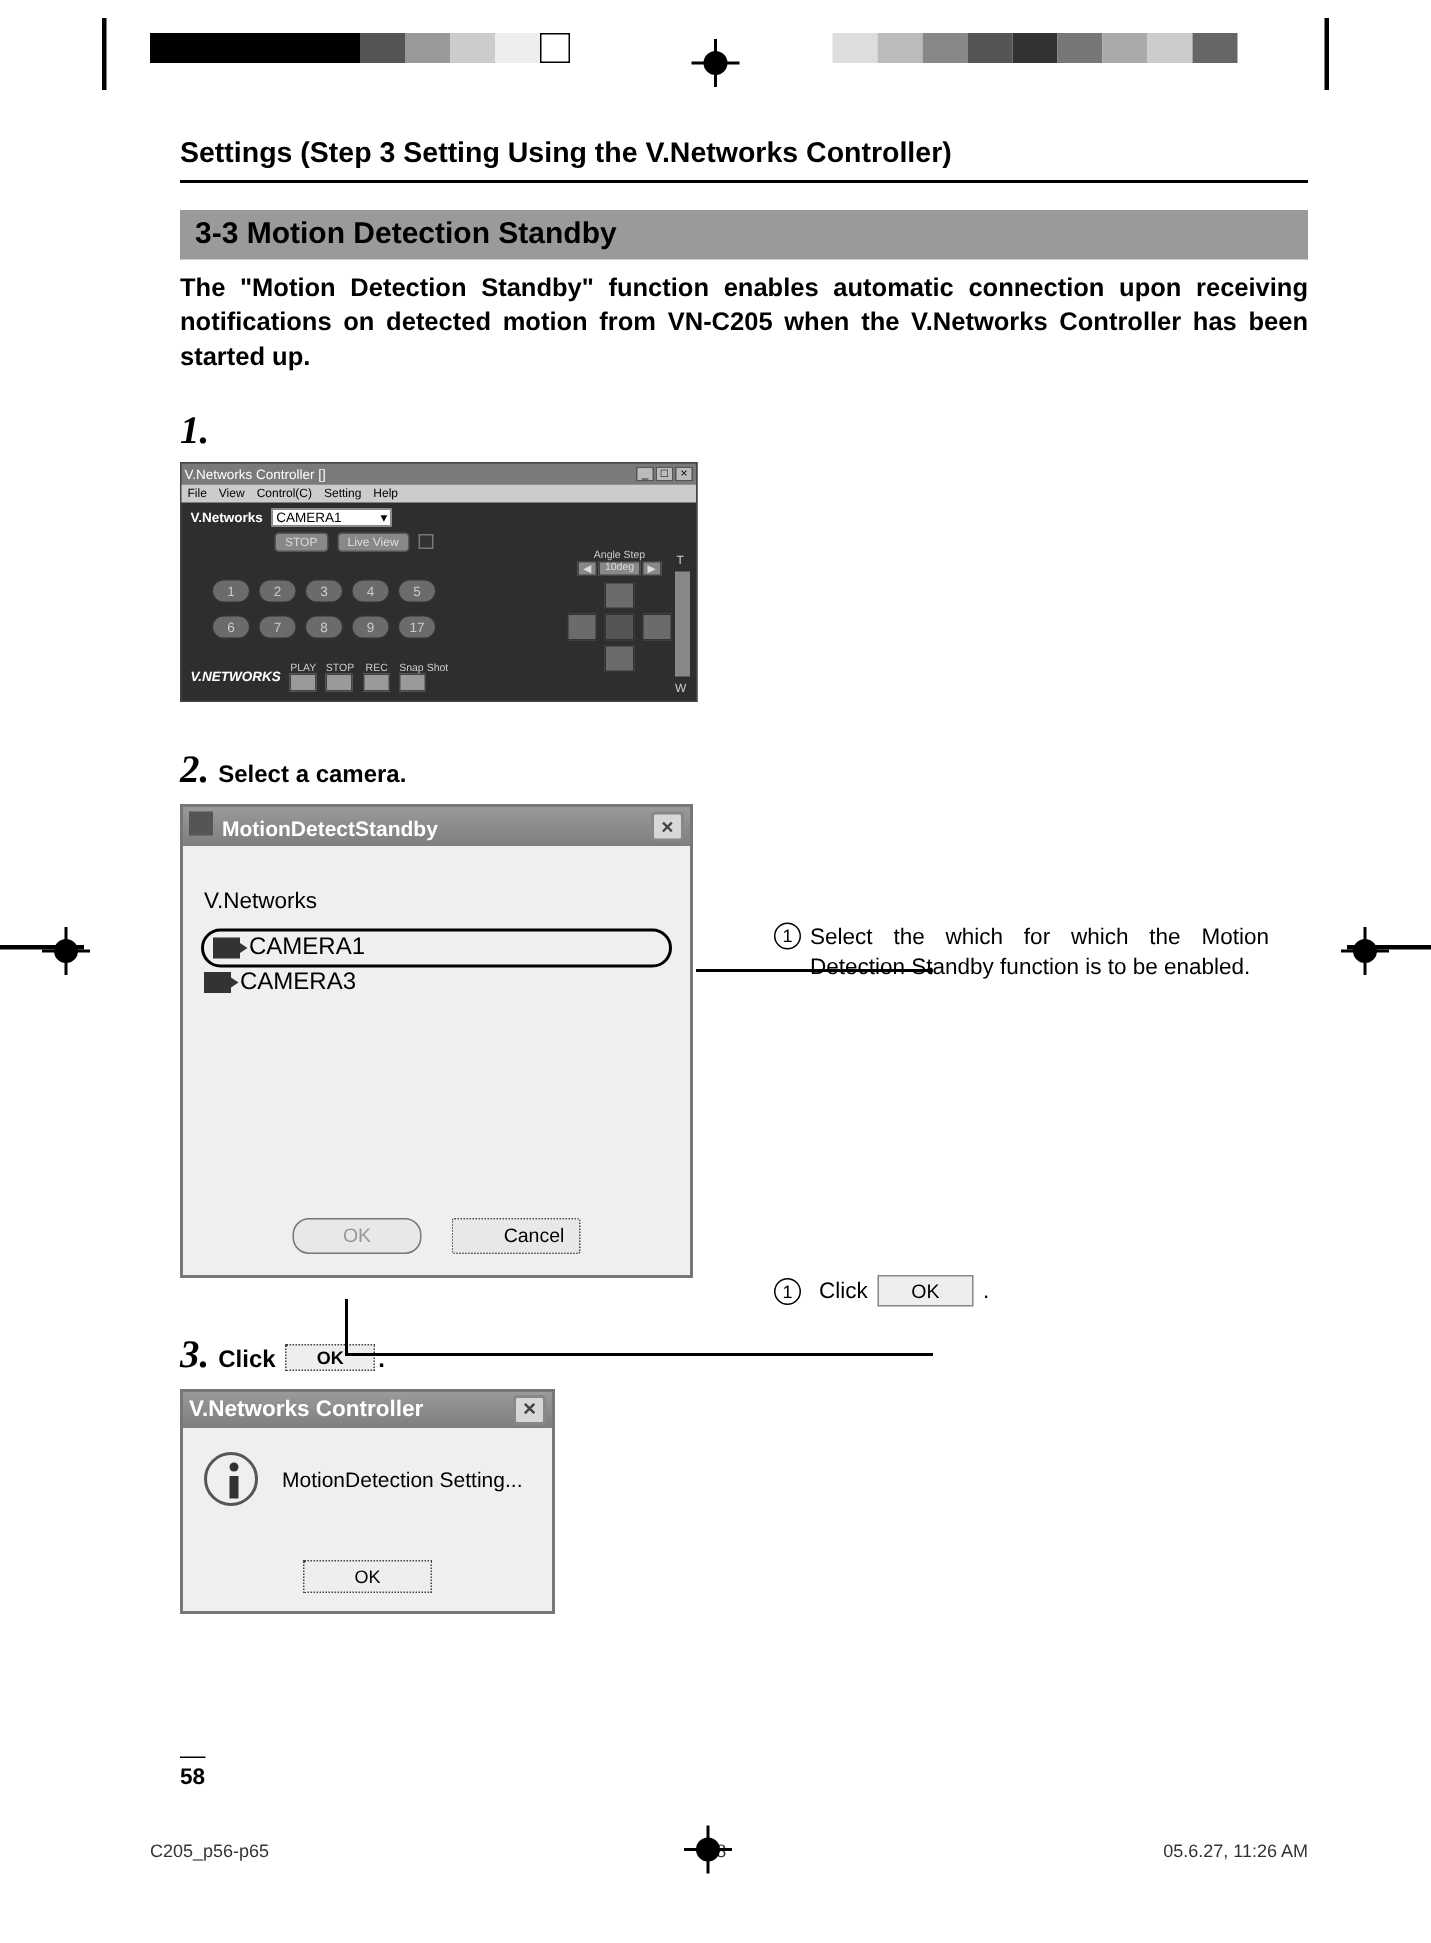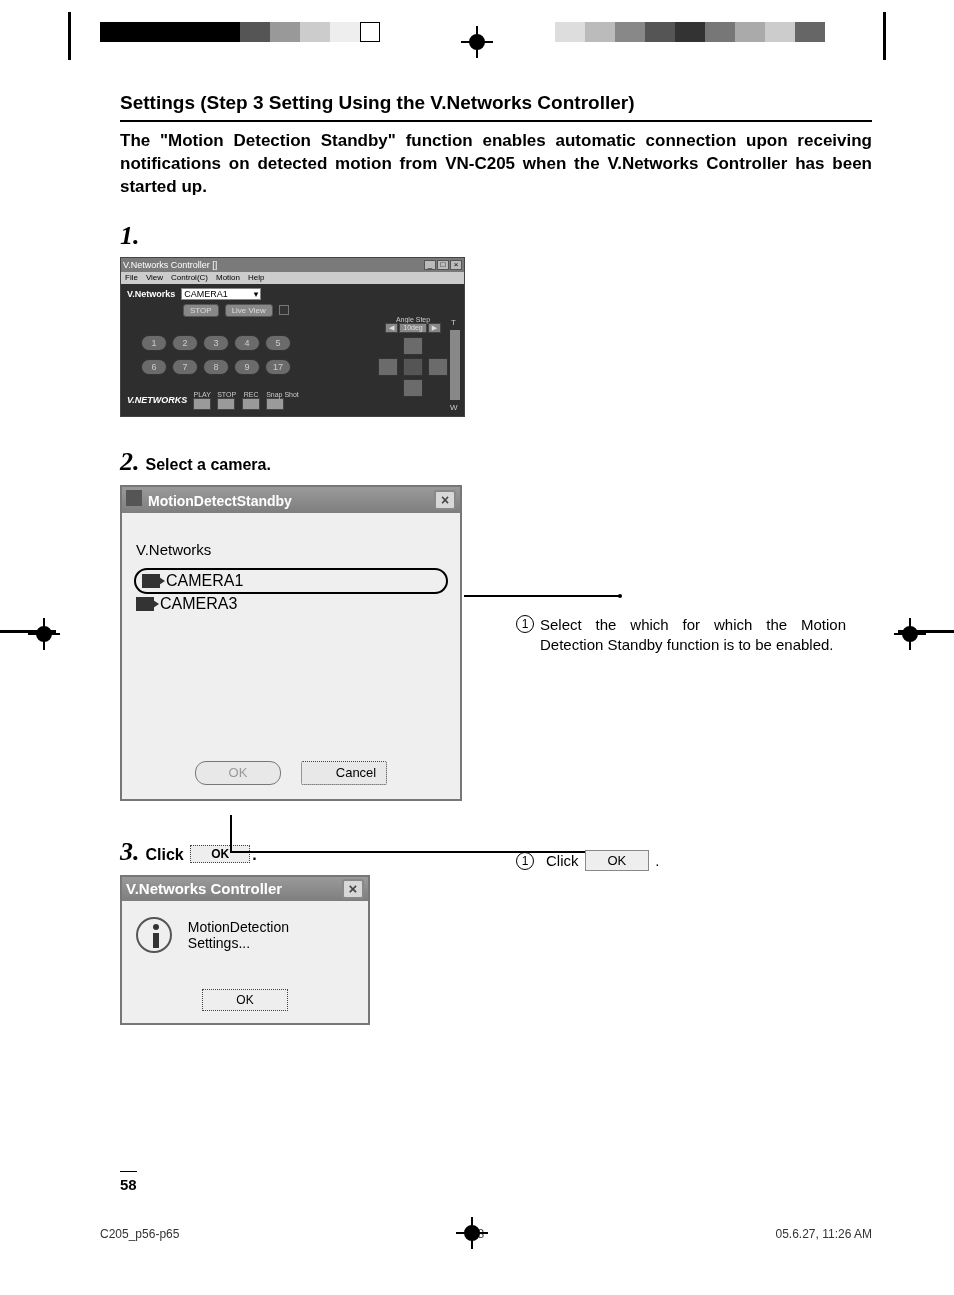--- a/index.html
+++ b/index.html
@@ -202,40 +202,41 @@
     <div class="c"></div>
   </div>
 <div class="reg-side right">
     <div class="c"></div>
   </div>
 
 <div class="page">
 
   <div class="breadcrumb">Settings (Step 3 Setting Using the V.Networks Controller)</div>
 
+  <div class="section-title-bar">3-3 Motion Detection Standby</div>
   <div class="intro">The "Motion Detection Standby" function enables automatic connection upon receiving notifications on detected motion from VN-C205 when the V.Networks Controller has been started up.</div>
 
   <div class="step1 step-row">
     <span class="step-num">1.</span>
   </div>
 
   <div class="ss1">
     <div class="titlebar">
       <span>V.Networks Controller []</span>
       <span class="btns">
         <span>_</span>
         <span>□</span>
         <span>×</span>
       </span>
     </div>
     <div class="menubar">
       <span>File</span>
       <span>View</span>
       <span>Control(C)</span>
-      <span>Motion</span>
+      <span>Setting</span>
       <span>Help</span>
     </div>
     <div class="row1">
       <span class="lbl">V.Networks</span>
       <span class="combo">
           <span>CAMERA1</span>
           <span>▾</span>
         </span>
     </div>
     <div class="row1" style="padding-top:0;padding-left:62px;">
@@ -323,21 +324,21 @@
     </span>
   </div>
 
   <div class="ss3">
     <div class="tb">
       <span>V.Networks Controller</span>
       <span class="closebx">×</span>
     </div>
     <div class="body">
       <div class="info-icn"></div>
-      <div class="msg">MotionDetection Settings...</div>
+      <div class="msg">MotionDetection Setting...</div>
     </div>
     <div class="btnrow">
       <button class="dlgbtn">OK</button>
     </div>
   </div>
 
   <div class="pgnum">58</div>
 </div>
 
 <div class="ann1">

